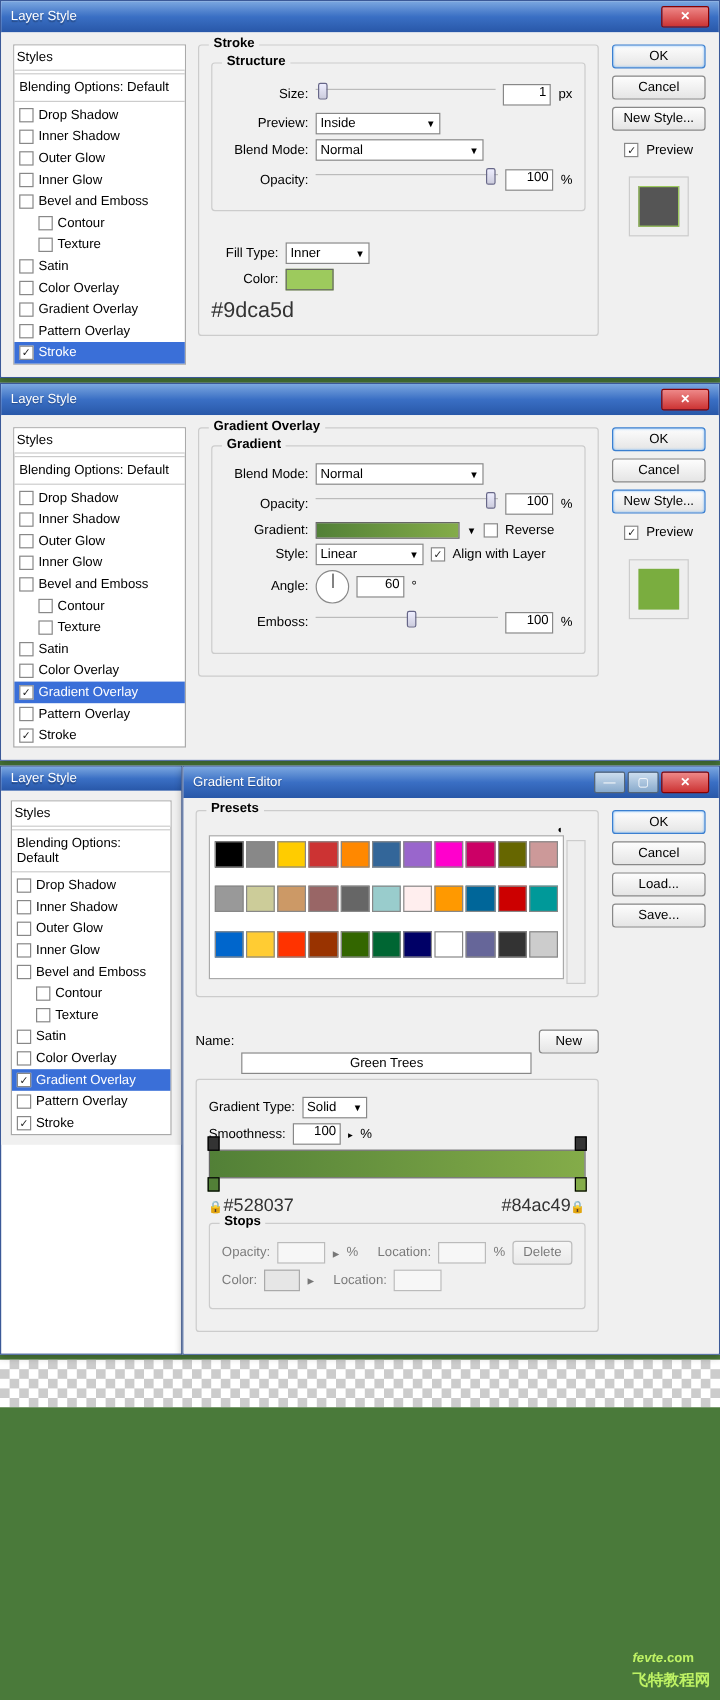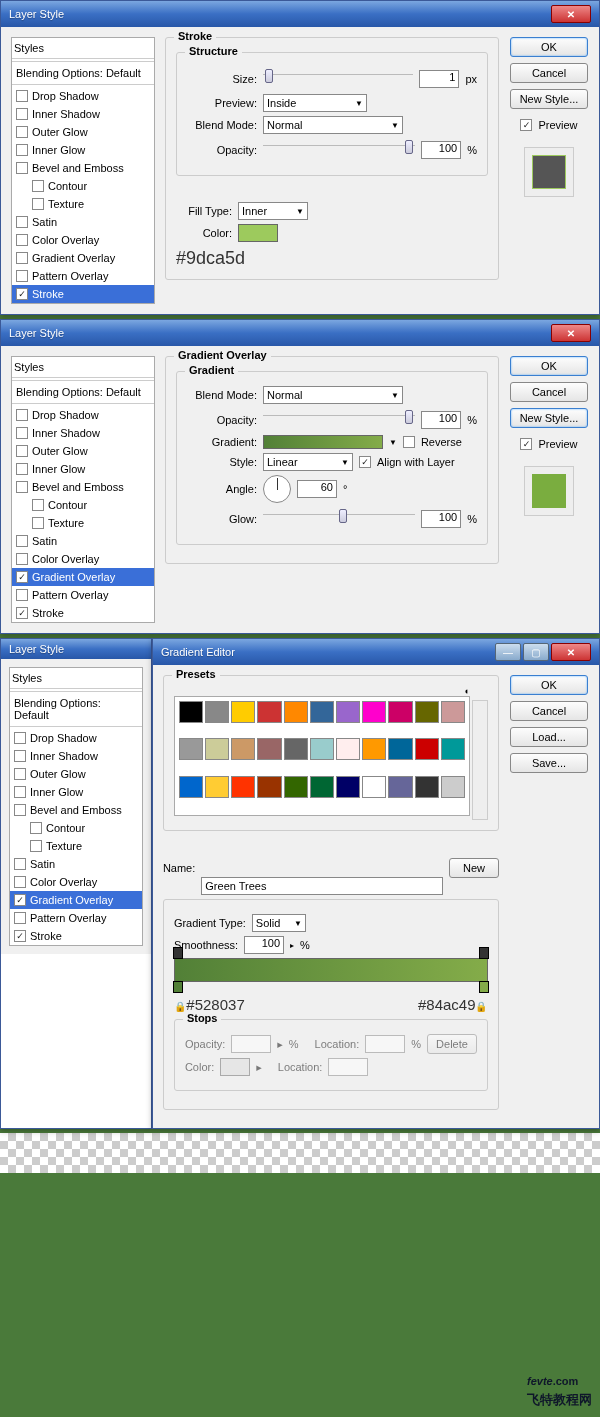--- a/index.html
+++ b/index.html
@@ -38,21 +38,21 @@
 .gradbar{width:120px;height:14px;border:1px solid #666;background:linear-gradient(to right,#528037,#84ac49)}
 .angle{width:28px;height:28px;border:1px solid #888;border-radius:50%;background:#fff;position:relative}
 .angle::after{content:"";position:absolute;width:1px;height:12px;background:#333;left:50%;top:2px;transform-origin:bottom}
 .hexlabel{font-size:18px;color:#333;margin-top:6px}
 .presets{border:1px solid #aaa;background:#fff;padding:4px;display:grid;grid-template-columns:repeat(11,1fr);gap:2px;height:120px;overflow:hidden}
 .psw{height:22px;border:1px solid #888}
 .bigrad{height:24px;background:linear-gradient(to right,#528037,#84ac49);border:1px solid #666;position:relative;margin:4px 0}
 .stop{position:absolute;bottom:-12px;width:10px;height:12px;background:#333;border:1px solid #000}
 .stop.op{top:-12px;bottom:auto;background:#333}
 .lock{font-size:10px;color:#6a4}
-.watermark{position:fixed;right:8px;bottom:8px;font-size:22px;color:#0f172a;font-style:italic;font-weight:bold}
+.watermark{position:fixed;right:8px;bottom:8px;font-size:22px;color:#bef264;font-style:italic;font-weight:bold}
 .watermark small{display:block;font-size:13px;font-style:normal}
 .scrollbar{width:16px;background:#eee;border:1px solid #ccc}
 .checker{height:40px;background:repeating-conic-gradient(#ccc 0 25%,#fff 0 50%) 0 0/16px 16px}
 </style>
 </head>
 <body>
 
 <div class="window">
  <div class="titlebar">
   <span>Layer Style</span>
@@ -282,21 +282,21 @@
               <span class="chk">✓</span>
               <span>Align with Layer</span>
             </div>
      <div class="row">
               <div class="lbl">Angle:</div>
               <div class="angle"></div>
               <div class="numin">60</div>
               <span>°</span>
             </div>
      <div class="row">
-              <div class="lbl">Glow:</div>
+              <div class="lbl">Emboss:</div>
               <div class="slider">
                 <div class="thumb" style="left:50%"></div>
               </div>
               <div class="numin">100</div>
               <span>%</span>
             </div>
     </div>
    </div>
   </div>
   <div class="right">
@@ -430,21 +430,21 @@
                   <div class="psw" style="background: rgb(102, 102, 153);"></div>
                   <div class="psw" style="background: rgb(51, 51, 51);"></div>
                   <div class="psw" style="background: rgb(204, 204, 204);"></div>
                 </div>
       </div>
       <div class="scrollbar" style="height:120px;margin-top:14px"></div>
      </div>
     </div>
     <div class="row" style="margin-top:10px">
             <span>Name:</span>
-            <input class="numin" style="flex: 1 1 0%; text-align: left; width: auto; margin-top: 36px;" value="Green Trees">
+            <input class="numin" style="flex: 1 1 0%; text-align: center; width: auto; margin-top: 36px;" value="Green Trees">
             <div class="btn" style="width:50px">New</div>
           </div>
     <div class="groupbox" style="margin-top:4px">
      <div class="row">
               <span>Gradient Type:</span>
               <div class="ddl" style="width:54px">
                 <span>Solid</span>
                 <span class="arrow">▼</span>
               </div>
             </div>

